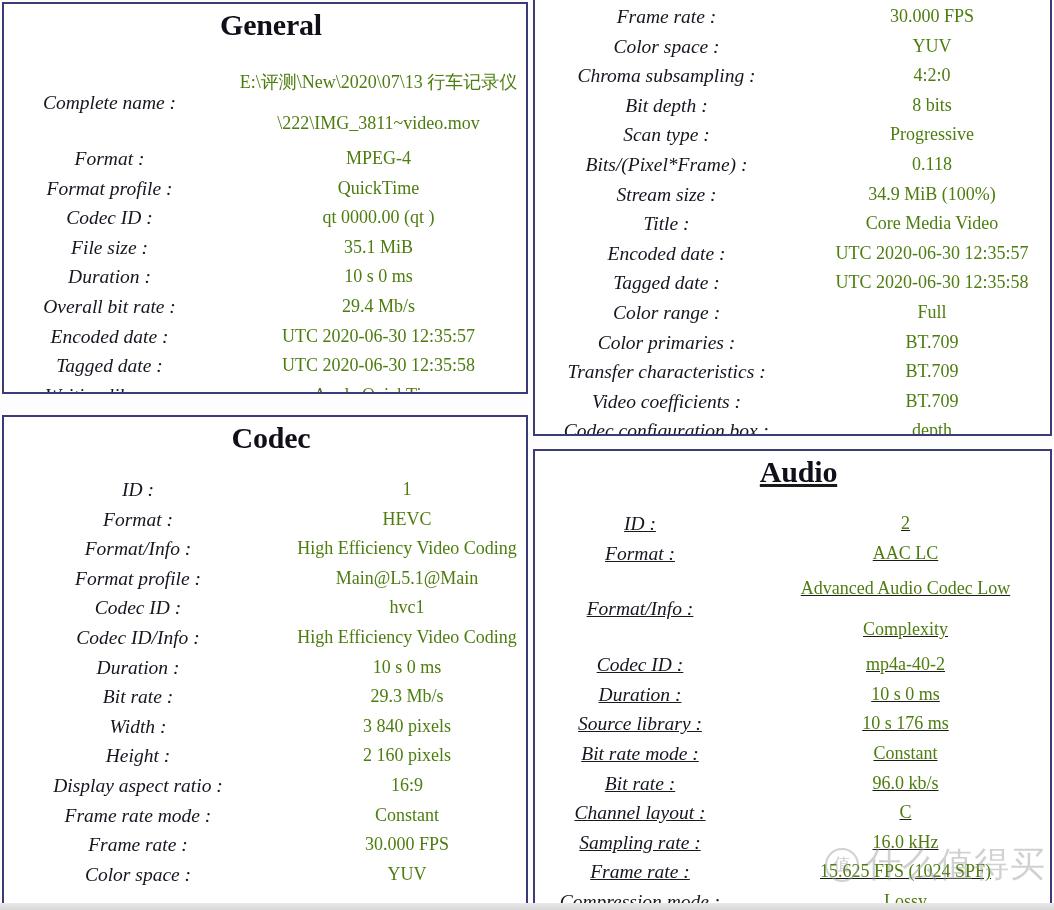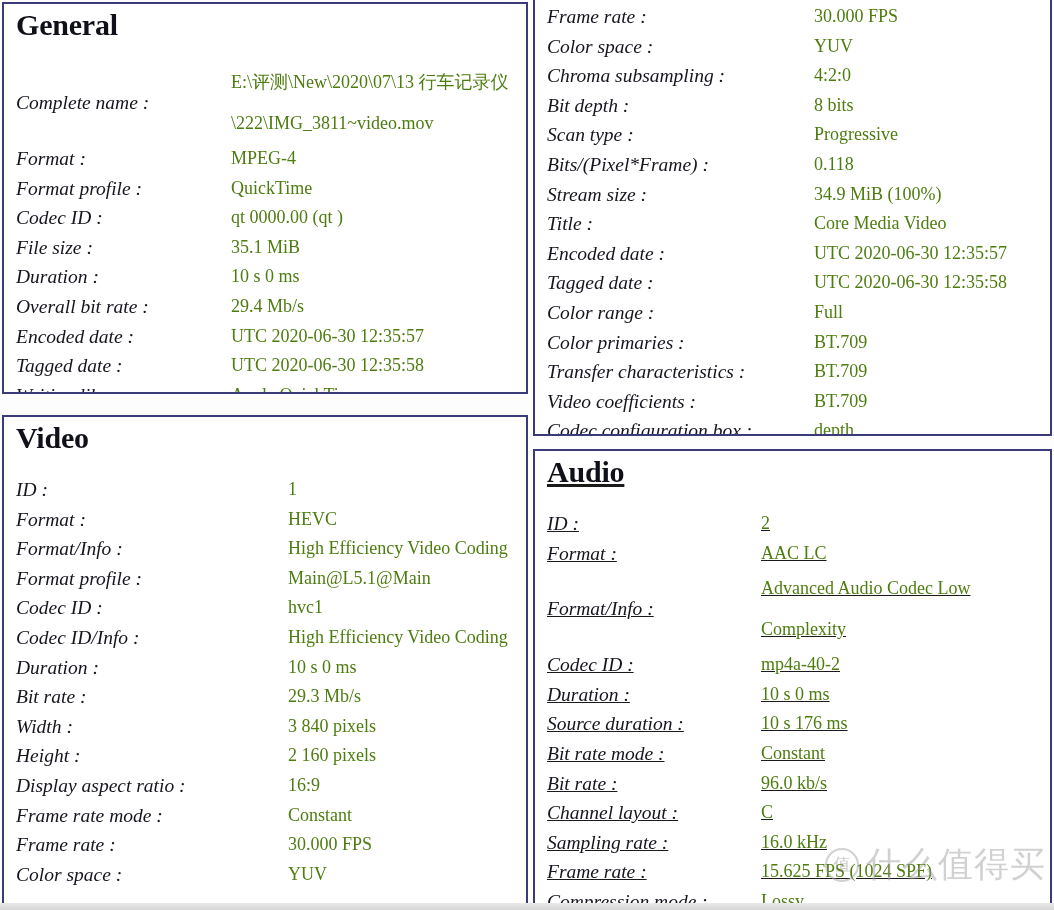--- a/index.html
+++ b/index.html
@@ -14,20 +14,21 @@
     font-family: "Liberation Serif", "DejaVu Serif", serif;
     color: #1a1a1a;
     position: relative;
   }
 
   
   #page {
     position: absolute;
     inset: 0;
     background: #fdfdfd;
+    text-align: center;
   }
 
   
   #page::after {
     content: "";
     position: absolute;
     left: 0; right: 0; bottom: 0;
     height: 7px;
     background: linear-gradient(#e9e9e9, #d7d7d7);
     z-index: 6;
@@ -176,21 +177,21 @@
           <div class="val">UTC 2020-06-30 12:35:58</div>
         </div>
         <div class="row">
           <div class="lbl">Writing library :</div>
           <div class="val">Apple QuickTime</div>
         </div>
       </div>
   </section>
 
   <section class="panel" id="panel-video">
-    <div class="panel-title">Video</div>
+    <div class="panel-title">Codec</div>
     <div class="rows after-title">
         <div class="row">
           <div class="lbl">ID :</div>
           <div class="val">1</div>
         </div>
         <div class="row">
           <div class="lbl">Format :</div>
           <div class="val">HEVC</div>
         </div>
         <div class="row">
@@ -327,21 +328,21 @@
         </div>
         <div class="row">
           <div class="lbl">Codec ID :</div>
           <div class="val">mp4a-40-2</div>
         </div>
         <div class="row">
           <div class="lbl">Duration :</div>
           <div class="val">10 s 0 ms</div>
         </div>
         <div class="row">
-          <div class="lbl">Source duration :</div>
+          <div class="lbl">Source library :</div>
           <div class="val">10 s 176 ms</div>
         </div>
         <div class="row">
           <div class="lbl">Bit rate mode :</div>
           <div class="val">Constant</div>
         </div>
         <div class="row">
           <div class="lbl">Bit rate :</div>
           <div class="val">96.0 kb/s</div>
         </div>

